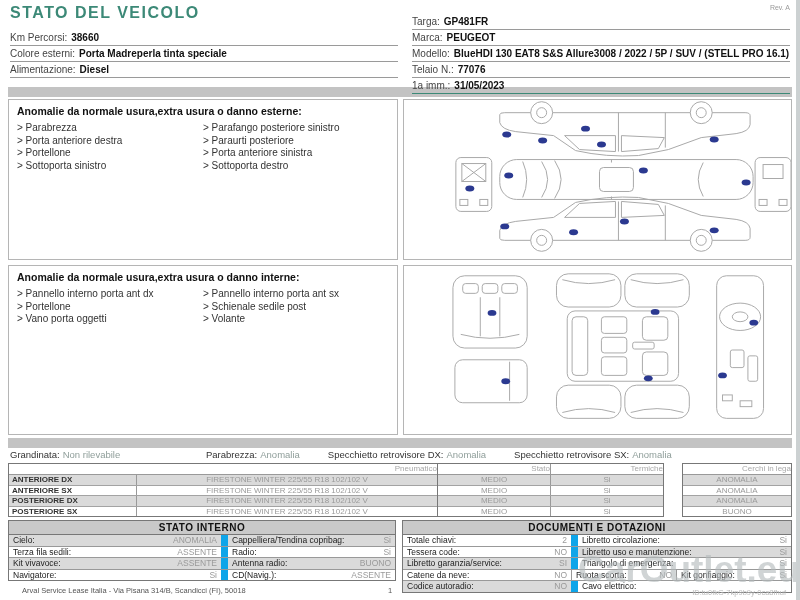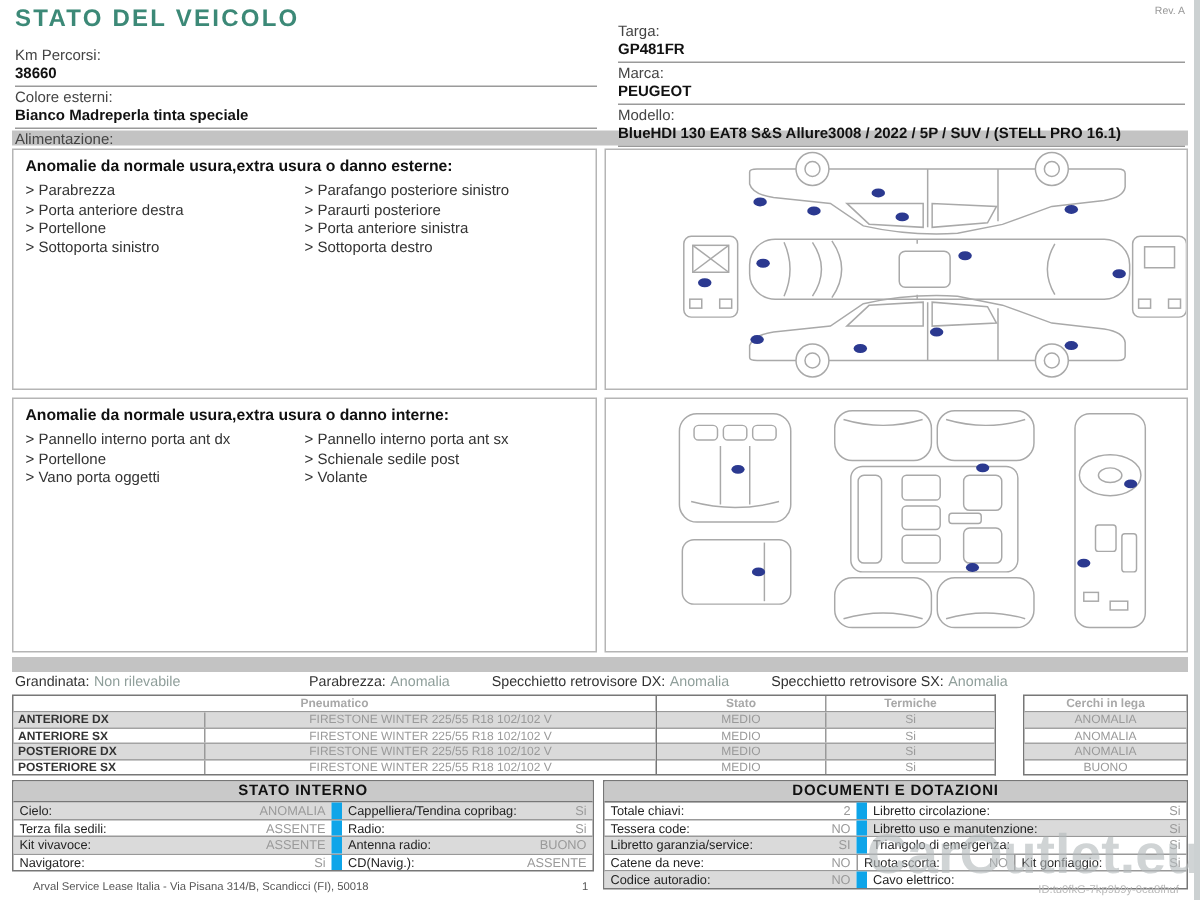--- a/index.html
+++ b/index.html
@@ -5,21 +5,21 @@
   :root{ --accent:#3c8977; --marker:#2b3990; }
   html,body{margin:0;padding:0;}
   .page{width:800px;height:600px;position:relative;background:#fff;overflow:hidden;
         font-family:"Liberation Sans",sans-serif;color:#222;}
   .edge-right{position:absolute;top:0;right:0;width:4px;height:600px;background:#ccd1d2;z-index:6;}
 
   
   .header{display:flex;padding:3px 10px 0 10px;height:86px;box-sizing:border-box;}
   .header-left{width:388px;}
   .title{font-size:16px;font-weight:bold;color:var(--accent);letter-spacing:1.5px;margin:1px 0 9px 0;}
-  .field{display:flex;border-bottom:1px solid #9a9a9a;font-size:10px;padding:1px 0;line-height:12px;margin-bottom:1px;flex-direction:column;}
+  .field{display:flex;border-bottom:1px solid #9a9a9a;font-size:10px;padding:1px 0;line-height:12px;margin-bottom:1px;}
   .flabel{color:#444;margin-right:4px;white-space:nowrap;}
   .fvalue{color:#111;font-weight:bold;}
   .header-right{flex:1;padding-left:14px;}
   .rev{text-align:right;font-size:7px;color:#999;height:9px;line-height:9px;margin-bottom:3px;}
   .accent-line{border-bottom-color:var(--accent);}
 
   .bar{height:10px;background:#c3c3c3;margin:1px 8px 2px 8px;}
 
   
   .section{display:flex;gap:5px;margin:0 8px 5px 8px;}
@@ -42,21 +42,21 @@
   .sum-item:first-child{width:196px;margin-right:0;}
   .s-label{color:#333;}
   .s-value{color:#8f9e9a;margin-left:3px;}
 
   
   .tires{display:flex;margin:3px 8px 0;font-size:8px;}
   .tbox{border:1px solid #777;box-sizing:border-box;background:#fff;}
   .tbox-a{width:430px;}
   .tbox-b{width:226px;border-left:none;}
   .tbox-c{flex:1;margin-left:18px;}
-  .thead{height:10px;line-height:10px;text-align:center;color:#a8a8a8;border-bottom:1px solid #999;display:flex;font-weight:bold;}
+  .thead{height:10px;line-height:10px;text-align:right;color:#a8a8a8;border-bottom:1px solid #999;display:flex;}
   .thead .th-cell{flex:1;}
   .th-split .th-cell:first-child{border-right:1px solid #999;}
   .trow{display:flex;height:9.5px;line-height:9.5px;border-bottom:1px solid #a3a3a3;}
   .trow:last-child{border-bottom:none;}
   .trow.shade{background:#dadada;}
   .tpos{width:128px;font-weight:bold;color:#333;padding-left:3px;border-right:1px solid #999;box-sizing:border-box;}
   .tcell{flex:1;text-align:center;color:#9a9a9a;}
   .tcell.half{border-right:1px solid #999;}
   .tcell.half:last-child{border-right:none;}
 
@@ -95,21 +95,21 @@
 
   <div class="header">
     <div class="header-left">
       <div class="title">STATO DEL VEICOLO</div>
       <div class="field">
         <span class="flabel">Km Percorsi:</span>
         <span class="fvalue">38660</span>
       </div>
       <div class="field">
         <span class="flabel">Colore esterni:</span>
-        <span class="fvalue">Bianco Madreperla tinta speciale</span>
+        <span class="fvalue">Porta Madreperla tinta speciale</span>
       </div>
       <div class="field">
         <span class="flabel">Alimentazione:</span>
         <span class="fvalue">Diesel</span>
       </div>
     </div>
     <div class="header-right">
       <div class="rev">Rev. A</div>
       <div class="field">
         <span class="flabel">Targa:</span>

